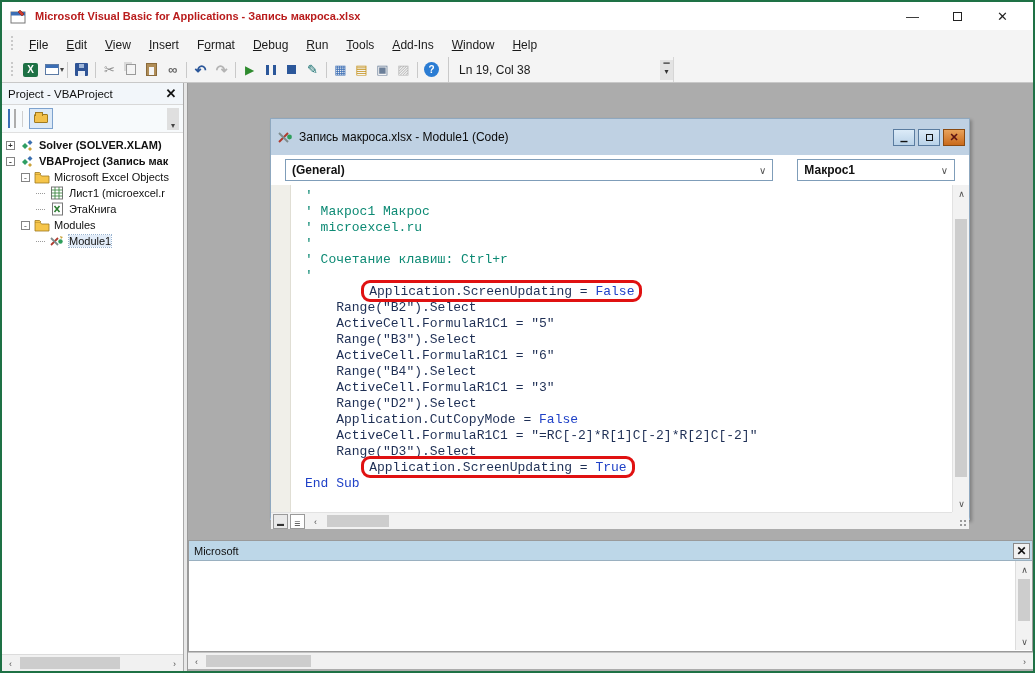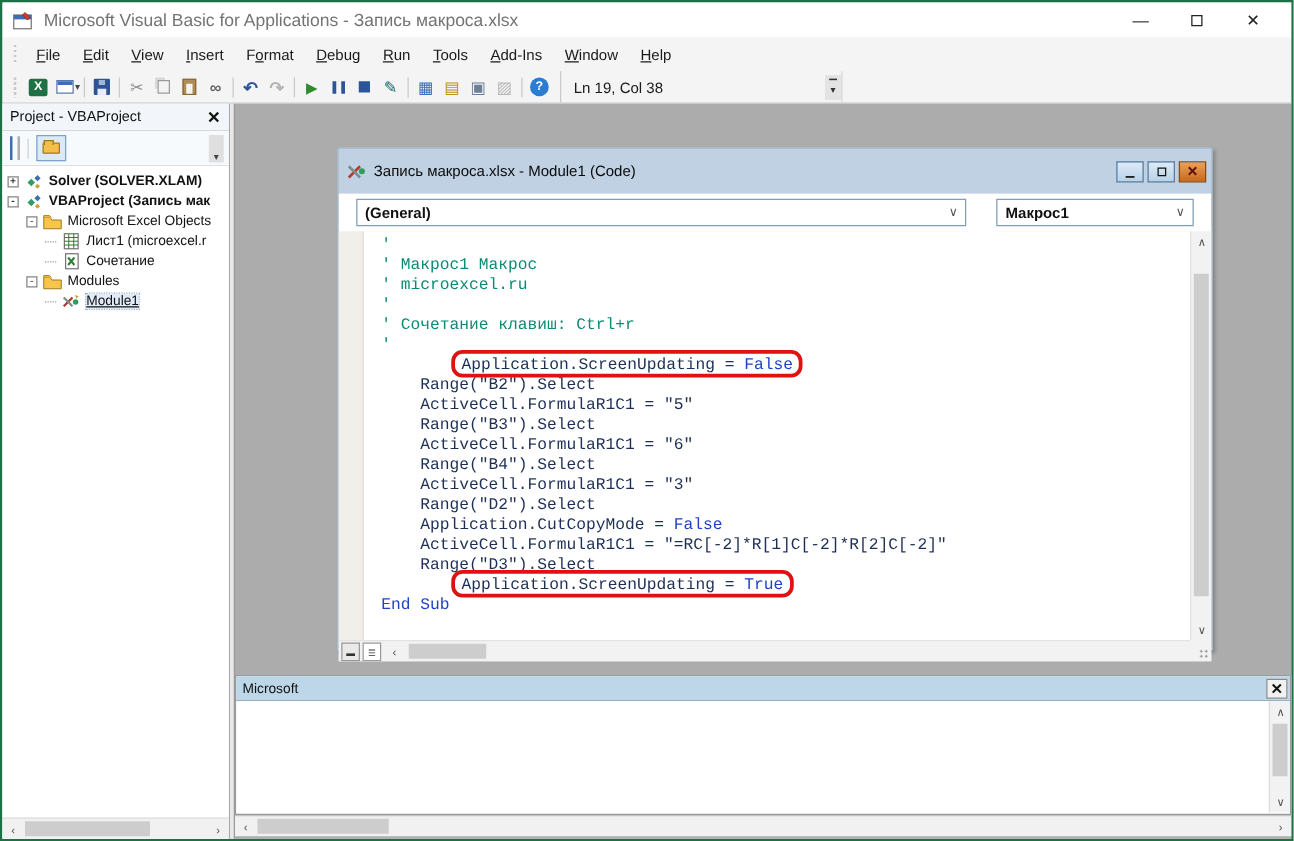--- a/index.html
+++ b/index.html
@@ -4,21 +4,21 @@
 <style>
   * { margin:0; padding:0; box-sizing:border-box; }
   html,body { width:1035px; height:673px; overflow:hidden; background:#fff;
     font-family:"Liberation Sans", sans-serif; }
   #win { position:relative; width:1035px; height:673px; border:2px solid var(--green);
     background:#f4f4f4; }
 
   
   .titlebar { height:28px; background:#fff; display:flex; align-items:center; padding:0 8px; }
   .app-icon { width:17px; height:15px; margin-right:8px; position:relative; flex:0 0 auto; }
-  .title-text { font-size:14px; color:#737373; }
+  .title-text { font-size:11px; color:#b91c1c;font-weight:bold; }
   .win-ctrls { margin-left:auto; display:flex; }
   .win-btn { width:45px; height:24px; display:flex; align-items:center; justify-content:center;
     font-size:13px; color:#222; cursor:default; }
 
   
   .menubar { height:27px; background:#f4f4f4; display:flex; align-items:center; padding-left:3px; }
   .grip { width:5px; height:16px; margin:0 5px;
     background-image:repeating-linear-gradient(#c9c9c9 0 2px, transparent 2px 4px);
     background-size:2px 100%; background-repeat:no-repeat; background-position:1px 0; }
   .menu-item { font-size:12px; color:#1a1a1a; padding:4px 9px; }
@@ -73,21 +73,21 @@
     border:1px solid #A07A1F; border-bottom:none; }
   .pscrollstub { margin-left:auto; width:12px; height:22px; background:#dfdfdf; display:flex;
     align-items:flex-end; justify-content:center; font-size:8px; color:#444; }
   .tree { flex:1; background:#fff; overflow:hidden; padding-top:4px; }
   .trow { height:16px; display:flex; align-items:center; font-size:11px; color:#111; white-space:nowrap; }
   .trow.b { font-weight:bold; }
   .expander { width:9px; height:9px; border:1px solid #848484; background:#fff; font-size:8px; line-height:7px;
     text-align:center; color:#333; margin-right:4px; flex:0 0 auto; font-family:"Liberation Mono",monospace; }
   .stub { width:9px; height:1px; border-top:1px dotted #9a9a9a; margin-right:4px; flex:0 0 auto; }
   .ticon { width:16px; height:14px; margin-right:4px; flex:0 0 auto; }
-  .tlabel.sel { background:#e2ecf8; outline:1px dotted #9ab4d0;text-decoration:underline; }
+  .tlabel.sel { background:#e2ecf8; outline:1px dotted #9ab4d0; }
   .phscroll { height:17px; background:#f1f1f1; border-top:1px solid #dcdcdc; position:relative; }
 
   
   .sarrow { position:absolute; width:17px; height:17px; display:flex; align-items:center; justify-content:center;
     font-size:9px; color:#505050; }
   .sthumb { position:absolute; background:#cdcdcd; }
   .vthumb { left:2px; right:2px; } .hthumb { top:2px; bottom:2px; }
 
   
   .splitter { width:4px; background:#e8e8e8; border-right:1px solid #9a9a9a; }
@@ -300,21 +300,21 @@
                 <path d="M2.5 4h11M2.5 7h11M2.5 10h11M6 1v12M10 1v12" stroke="#2e7d32" stroke-width="0.8"></path>
               </svg></span>
             <span class="tlabel">Лист1 (microexcel.r</span>
           </div>
           <div class="trow" style="padding-left: 34px;">
             <span class="stub"></span>
             <span class="ticon"><svg width="16" height="14" viewBox="0 0 16 14">
                 <rect x="3.5" y="1" width="10" height="12" fill="#fff" stroke="#777"></rect>
                 <path d="M5.5 4l5 6M10.5 4l-5 6" stroke="#2e7d32" stroke-width="1.6"></path>
               </svg></span>
-            <span class="tlabel">Сочетание</span>
+            <span class="tlabel">ЭтаКнига</span>
           </div>
           <div class="trow" style="padding-left: 19px;">
             <span class="expander">-</span>
             <span class="ticon"><svg width="16" height="14" viewBox="0 0 16 14">
                 <path d="M1 4h5l1.5 2H15v7H1z" fill="#F6C54A" stroke="#A07A1F" stroke-width="0.8"></path>
                 <path d="M1 4v-1.5h4.5L7 4" fill="#F6C54A" stroke="#A07A1F" stroke-width="0.8"></path>
               </svg></span>
             <span class="tlabel">Modules</span>
           </div>
           <div class="trow" style="padding-left: 34px;">

